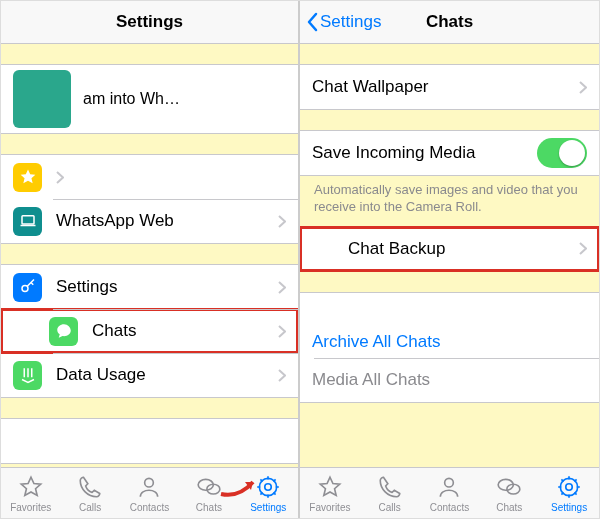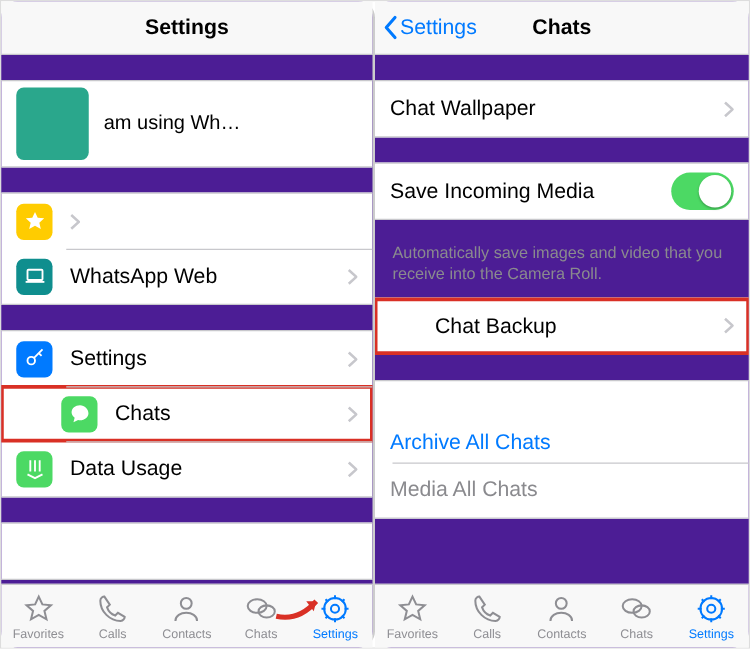--- a/index.html
+++ b/index.html
@@ -1,17 +1,17 @@
 <!DOCTYPE html>
 <html><head>
 <meta charset="utf-8">
 <style>
   html,body{margin:0;padding:0;font-family:-apple-system,Helvetica,Arial,sans-serif;font-size:16px;color:#000;background:#fff;}
   .stage{width:600px;height:519px;display:flex;position:relative;border:1px solid #ddd;box-sizing:border-box;}
-  .phone{width:50%;height:100%;background:#4c1d95;display:flex;flex-direction:column;box-sizing:border-box;border-radius:13px;}
+  .phone{width:50%;height:100%;background:#fef9c3;display:flex;flex-direction:column;box-sizing:border-box;}
   .phone.left{border-right:2px solid #ccc;}
   .navbar{height:42px;background:#f8f8f8;border-bottom:1px solid #c8c8cc;display:flex;align-items:center;justify-content:center;position:relative;}
   .navbar .title{font-weight:600;font-size:17px;}
   .navbar .back{position:absolute;left:6px;color:#007aff;font-size:17px;display:flex;align-items:center;gap:2px;}
   .navbar .back svg{width:12px;height:20px;}
   .content{flex:1;overflow:hidden;}
   .spacer{height:20px;}
   .group{background:#fff;border-top:1px solid #c8c8cc;border-bottom:1px solid #c8c8cc;}
   .row{min-height:44px;padding:6px 12px;display:flex;align-items:center;position:relative;box-sizing:border-box;}
   .row + .row::before{content:"";position:absolute;left:52px;right:0;top:0;height:1px;background:#c8c8cc;}
@@ -21,21 +21,21 @@
   .label{font-size:17px;flex:1;}
   .chev{color:#c7c7cc;}
   .chev svg{width:8px;height:13px;display:block;}
   .profile{height:68px;}
   .profile .avatar{width:58px;height:58px;border-radius:6px;background:#2aa78c;margin-right:12px;flex-shrink:0;}
   .profile .name-row{display:flex;flex-direction:column;}
   .profile .status{font-size:16px;color:#000;}
   .highlight{outline:3px solid #d93025;outline-offset:-2px;padding-left:48px;}
   .toggle{width:50px;height:30px;border-radius:15px;background:#4cd964;position:relative;flex-shrink:0;}
   .toggle::after{content:"";position:absolute;right:2px;top:2px;width:26px;height:26px;background:#fff;border-radius:50%;box-shadow:0 1px 2px rgba(0,0,0,.3);}
-  .footer-note{font-size:13px;color:#8a8a8e;padding:18px 14px 10px;line-height:1.3;}
+  .footer-note{font-size:13px;color:#8a8a8e;padding:6px 14px 10px;line-height:1.3;}
   .link-row .label{color:#007aff;margin-top:33px;}
   .gray-row .label{color:#8a8a8e;}
   .tabbar{height:50px;background:#f8f8f8;border-top:1px solid #c8c8cc;display:flex;align-items:center;justify-content:space-around;}
   .tab{display:flex;flex-direction:column;align-items:center;color:#8e8e93;font-size:10px;gap:2px;width:20%;}
   .tab.active{color:#007aff;}
   .tab svg{width:26px;height:26px;}
   .arrow-annot{position:absolute;bottom:14px;left:218px;pointer-events:none;}
   .arrow-annot svg{width:40px;height:28px;}
 </style>
 </head>
@@ -46,21 +46,21 @@
   <div class="phone left">
     <div class="navbar">
       <div class="title">Settings</div>
     </div>
     <div class="content">
       <div class="spacer"></div>
       <div class="group">
         <div class="row profile">
           <div class="avatar"></div>
           <div class="name-row">
-              <span class="status">am using Wh…</span>
+              <span class="status">am into Wh…</span>
             </div>
         </div>
       </div>
       <div class="spacer"></div>
       <div class="group" id="g1">
           <div class="row">
             <div class="icon" style="background:#ffcc00">
               <svg viewBox="0 0 24 24">
                 <path fill="#fff" d="M12 2l2.9 6.3 6.9.6-5.2 4.6 1.6 6.8L12 16.9 5.8 20.3l1.6-6.8L2.2 8.9l6.9-.6z"></path>
               </svg>

